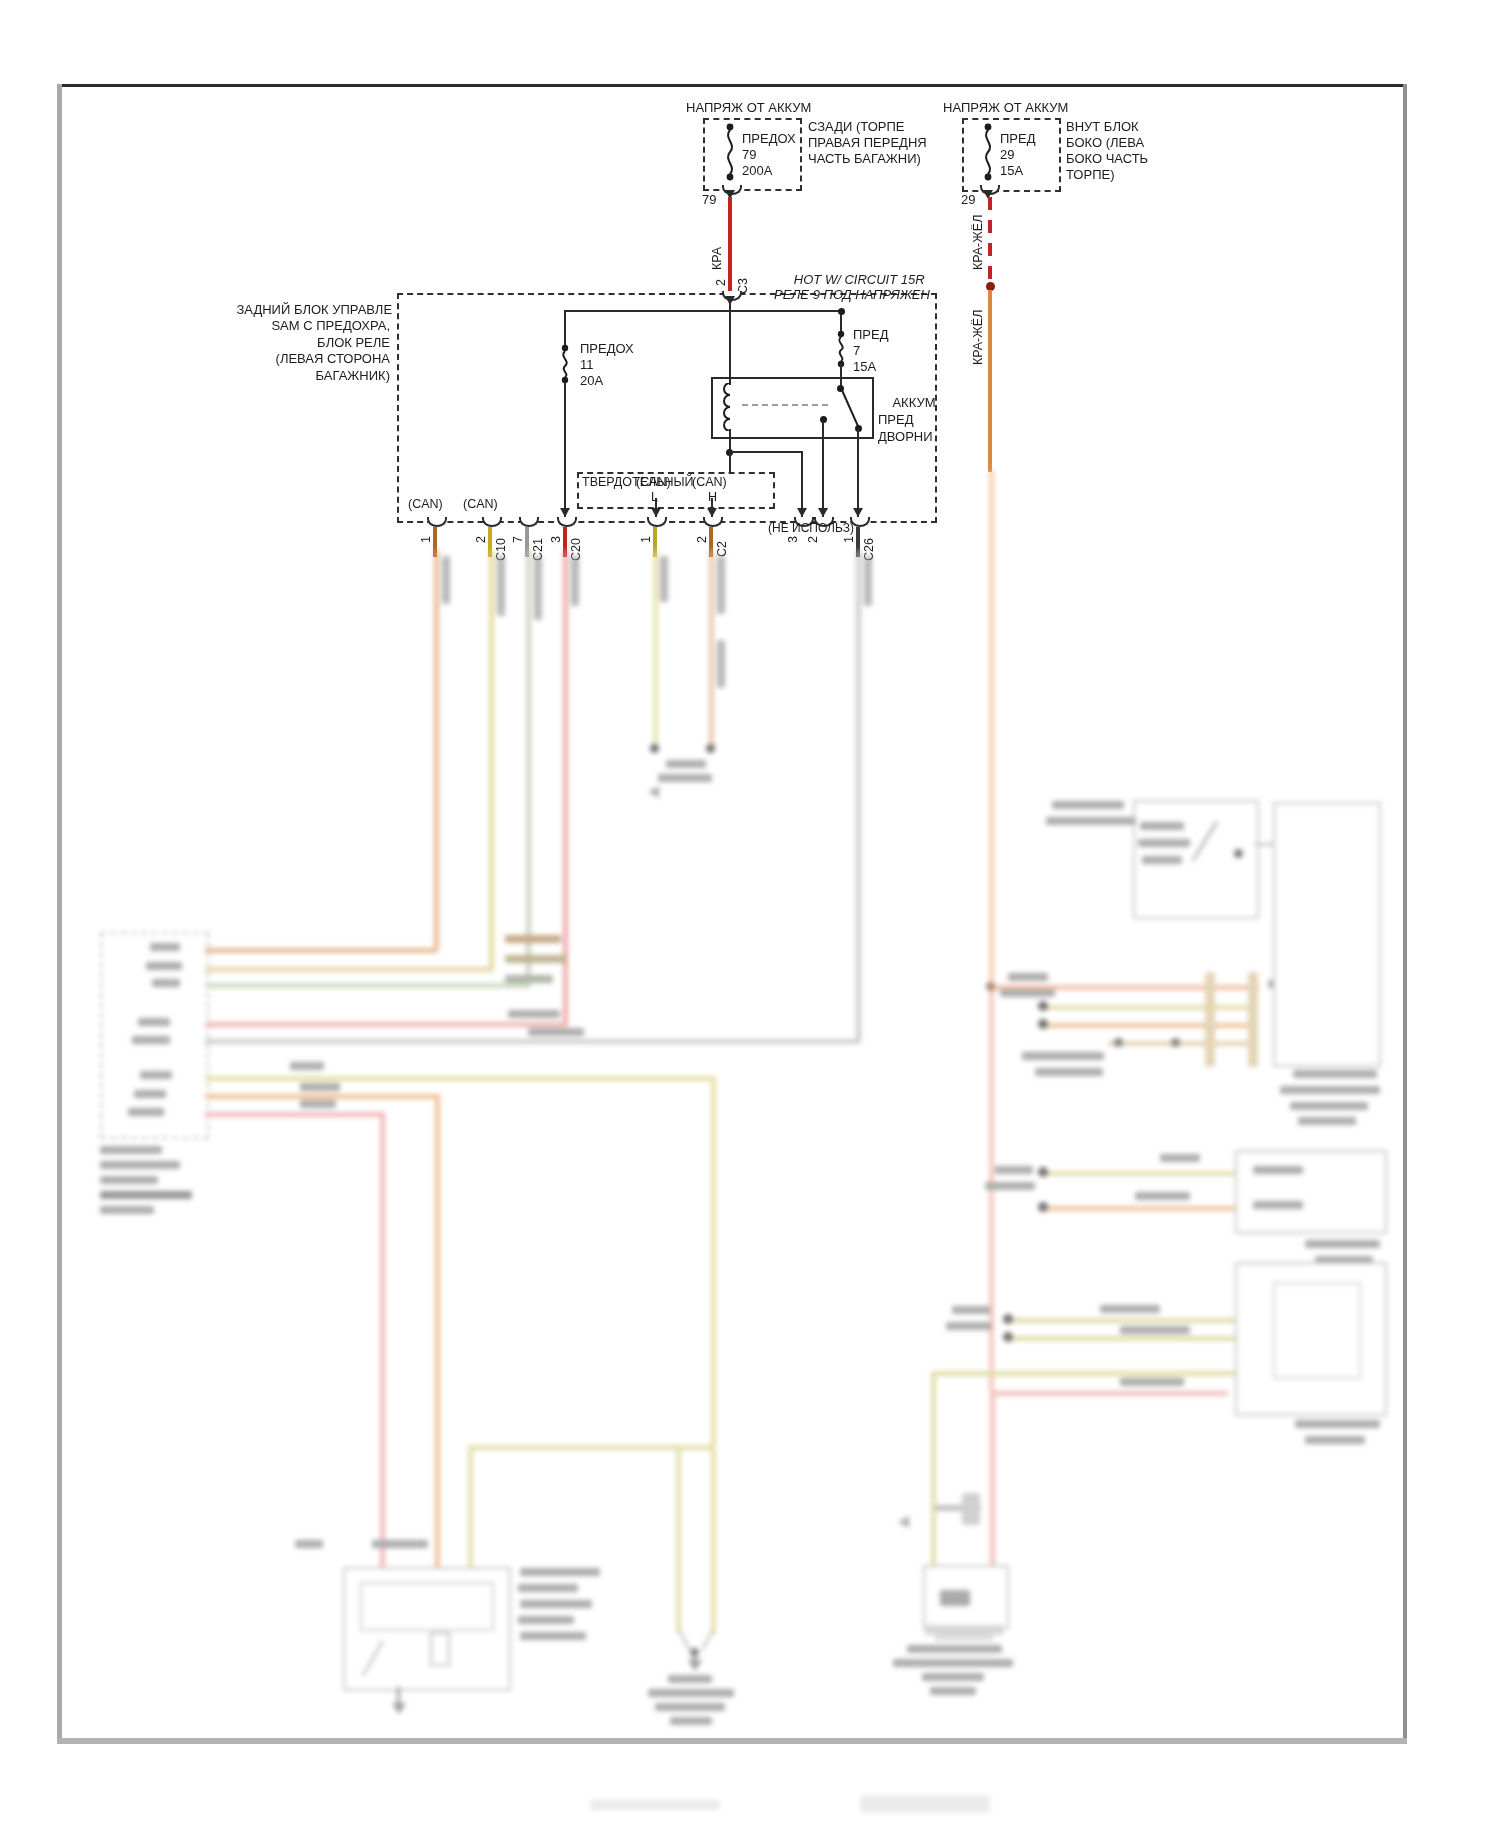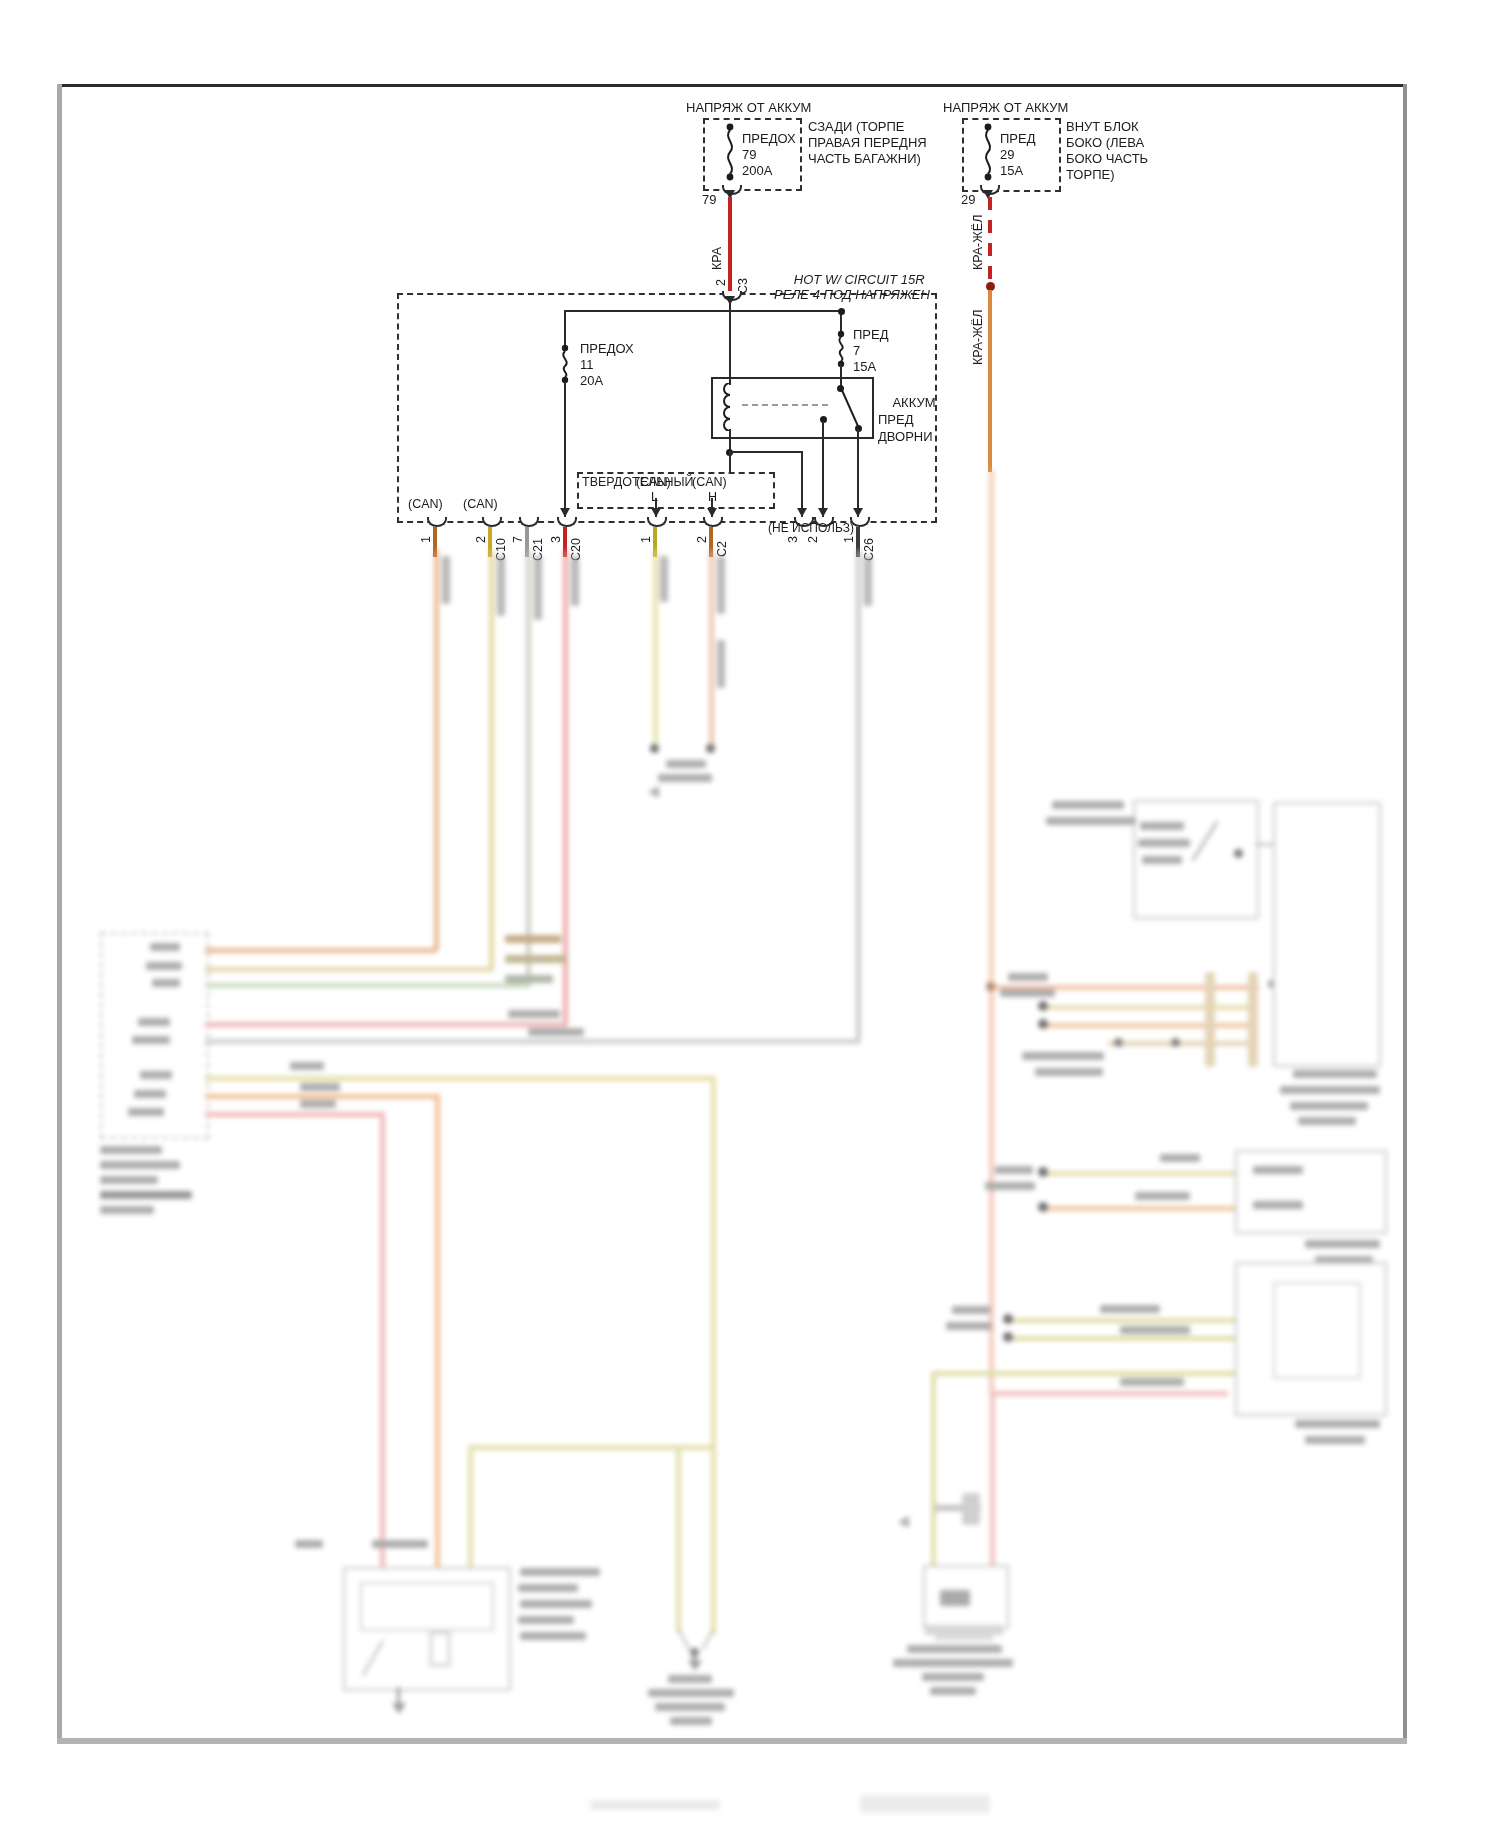--- a/index.html
+++ b/index.html
@@ -76,22 +76,25 @@
   <div class="vt" style="left:736px;top:268px;height:26px;">C3</div>
 
   <div class="wire" style="left:988px;top:197px;width:4px;height:88px;
        background:repeating-linear-gradient(180deg,#c32323 0 13px,transparent 13px 23px);"></div>
   <div class="vt" style="left:971px;top:212px;height:58px;">КРА-ЖЁЛ</div>
   <div class="dot" style="left:986px;top:282px;width:9px;height:9px;background:#8a1d10;"></div>
   <div class="wire" style="left:988px;top:290px;width:4px;height:182px;background:#d98a3f;"></div>
   <div class="vt" style="left:971px;top:303px;height:62px;">КРА-ЖЁЛ</div>
 
   <div class="dbox" style="left:397px;top:293px;width:536px;height:226px;"></div>
+  <div class="t" style="left:222px;top:285px;width:168px;text-align:right;line-height:16.5px;">
+    <span>ЗАДНИЙ БЛОК УПРАВЛЕ</span><br><span>SAM С ПРЕДОХРА,</span><br><span>БЛОК РЕЛЕ</span><br><span>(ЛЕВАЯ СТОРОНА</span><br><span>БАГАЖНИК)</span>
+  </div>
   <div class="t" style="left:762px;top:257px;width:180px;text-align:center;font-style:italic;">
-    <span>HOT W/ CIRCUIT 15R</span><br><span>РЕЛЕ 4 ПОД НАПРЯЖЕН</span>
+    <span>HOT W/ CIRCUIT 15R</span><br><span>РЕЛЕ 9 ПОД НАПРЯЖЕН</span>
   </div>
 
   <div class="cup" style="left:722px;top:291px;"></div>
   <div class="tri" style="left:725px;top:296px;"></div>
 
   <div class="hl" style="left:564px;top:310px;width:279px;"></div>
   <div class="vl" style="left:564px;top:310px;height:36px;"></div>
   <svg class="abs" style="left:557px;top:344px;" width="16" height="40" viewBox="0 0 16 40">
     <circle cx="8" cy="4" r="3.2" fill="#1c1c1c"></circle>
       <circle cx="8" cy="36" r="3.2" fill="#1c1c1c"></circle>

